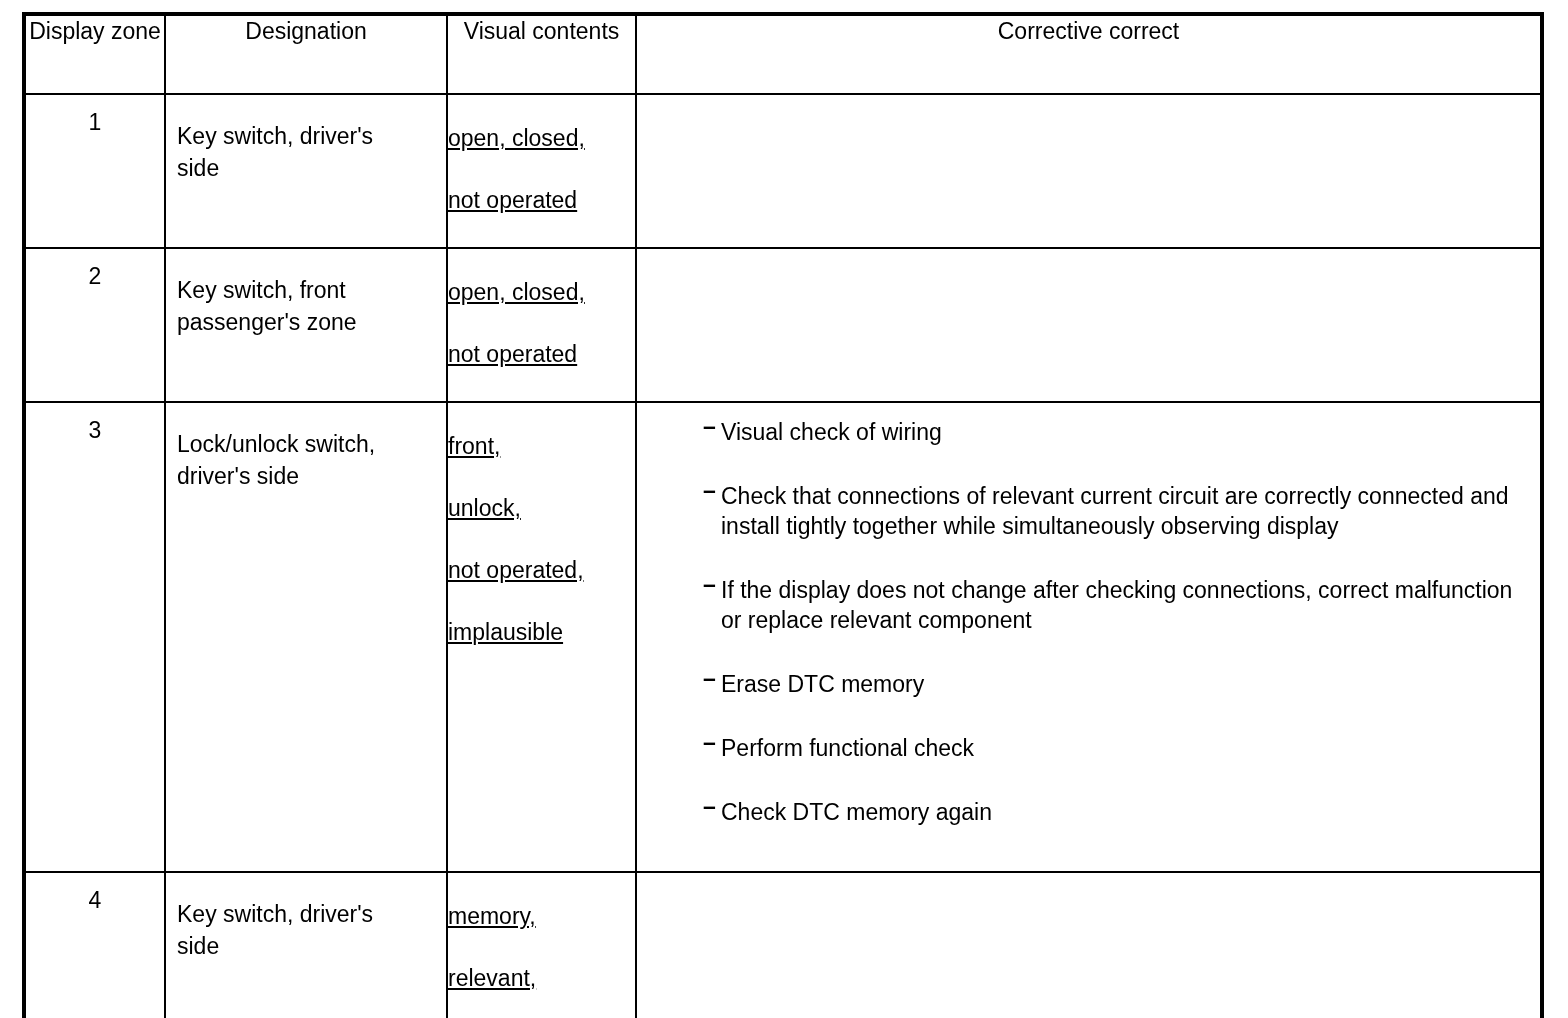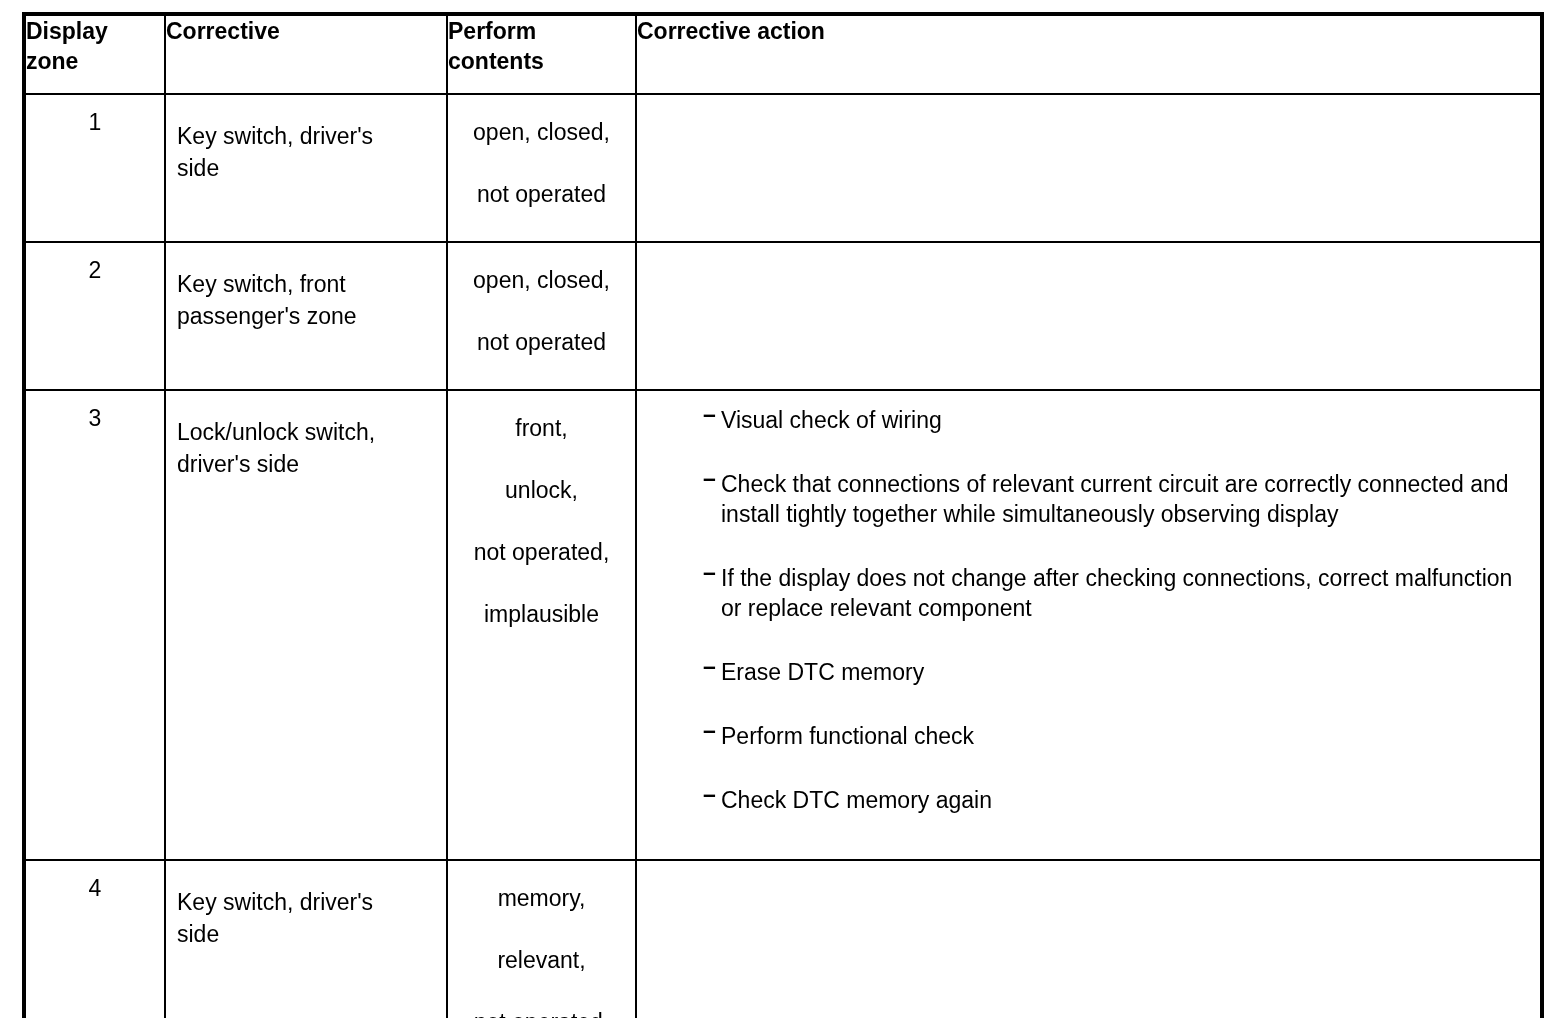--- a/index.html
+++ b/index.html
@@ -34,37 +34,38 @@
   col.c-contents { width: 189px; }
   col.c-action   { width: 906px; }
 
   thead tr { height: 80px; }
   tbody tr:nth-child(1) { height: 111px; }
   tbody tr:nth-child(2) { height: 108px; }
   tbody tr:nth-child(3) { height: 461px; }
   tbody tr:nth-child(4) { height: 230px; }
 
   th {
-    font-weight: bold;
-    text-align: left;
+    font-weight: normal;
+    text-align: center;
     padding: 8px 10px 0 10px;
     line-height: 30px;
   }
   td.zone-cell {
     text-align: center;
     padding-top: 12px;
     line-height: 30px;
   }
   td.desig-cell {
     padding: 25px 55px 10px 11px;
     line-height: 32px;
   }
   td.contents-cell {
-    text-align: center;
-    padding-top: 22px;
+    text-align: left;
+    padding-top: 28px;
+    text-decoration: underline;
   }
   td.contents-cell .content-item {
     line-height: 30px;
     margin-bottom: 32px;
   }
   td.action-cell {
     padding: 14px 6px 10px 0;
   }
   td.action-cell .bullet-item {
     position: relative;
@@ -86,23 +87,23 @@
 <table class="doc-table">
   <colgroup>
     <col class="c-zone">
     <col class="c-desig">
     <col class="c-contents">
     <col class="c-action">
   </colgroup>
   <thead>
     <tr>
       <th>Display zone</th>
-      <th>Corrective</th>
-      <th>Perform contents</th>
-      <th>Corrective action</th>
+      <th>Designation</th>
+      <th>Visual contents</th>
+      <th>Corrective correct</th>
     </tr>
   </thead>
   <tbody id="table-body">
       <tr>
         <td class="zone-cell">1</td>
         <td class="desig-cell">Key switch, driver's side</td>
         <td class="contents-cell">
           <div class="content-item">open, closed,</div>
           <div class="content-item">not operated</div>
         </td>

